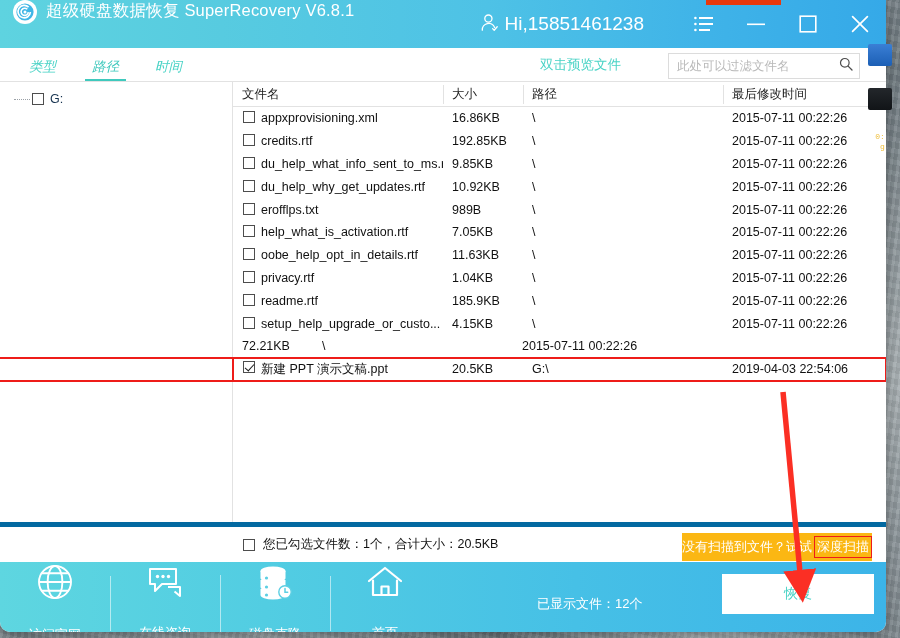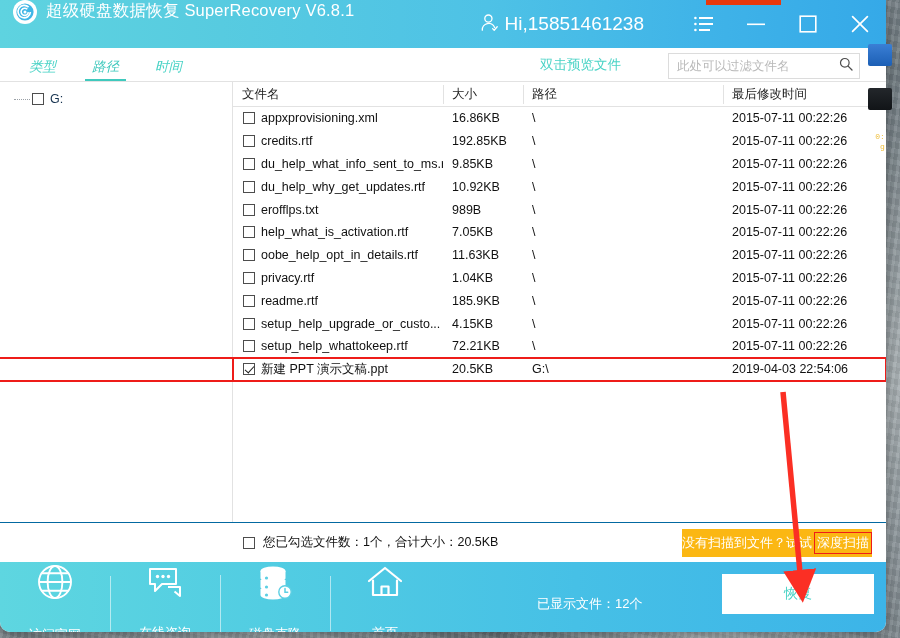--- a/index.html
+++ b/index.html
@@ -177,40 +177,40 @@
 
   #tbody { flex: 1; position: relative; }
   .trow {
     display: flex; align-items: center;
     height: 22.8px;
     font-size: 12.5px; color: #111;
     position: relative;
     cursor: default;
   }
   .trow .cell { padding-left: 9px; overflow: hidden; white-space: nowrap; }
-  .trow .cell.col-name { display: flex; align-items: center; padding-left: 10px; }
+  .trow .cell.col-name { display: flex; padding-left: 10px; }
   .trow.selected {
     outline: 2px solid #ee1c19;
     outline-offset: -1px;
     z-index: 3;
   }
   .trow.selected::after {
     content: "";
     position: absolute; left: -243px; right: -19px; top: -1px; bottom: -1px;
     border: 2px solid #ee1c19;
     pointer-events: none;
   }
 
   
   #statusrow {
     height: 40px;
     background: #fff;
     display: flex; align-items: center;
     position: relative;
-    border-top: 1px solid #0369a1;
+    border-top: 5px solid #0369a1;
   }
   #sel-summary {
     display: flex; align-items: center;
     margin-left: 243px;
     font-size: 12.5px; color: #111;
   }
   #deep-scan-btn {
     position: absolute; right: 14px; top: 6px;
     height: 28px; width: 190px;
     background: #fbb713;
@@ -460,24 +460,20 @@
           <div class="trow">
             <div class="cell col-name">
               <span class="cb"></span>
               <span>setup_help_upgrade_or_custo...</span>
             </div>
             <div class="cell col-size">4.15KB</div>
             <div class="cell col-path">\</div>
             <div class="cell col-time">2015-07-11 00:22:26</div>
           </div>
           <div class="trow">
-            <div class="cell col-name">
-              <span class="cb"></span>
-              <span>setup_help_whattokeep.rtf</span>
-            </div>
             <div class="cell col-size">72.21KB</div>
             <div class="cell col-path">\</div>
             <div class="cell col-time">2015-07-11 00:22:26</div>
           </div>
           <div class="trow selected">
             <div class="cell col-name">
               <span class="cb checked"></span>
               <span>新建 PPT 演示文稿.ppt</span>
             </div>
             <div class="cell col-size">20.5KB</div>

